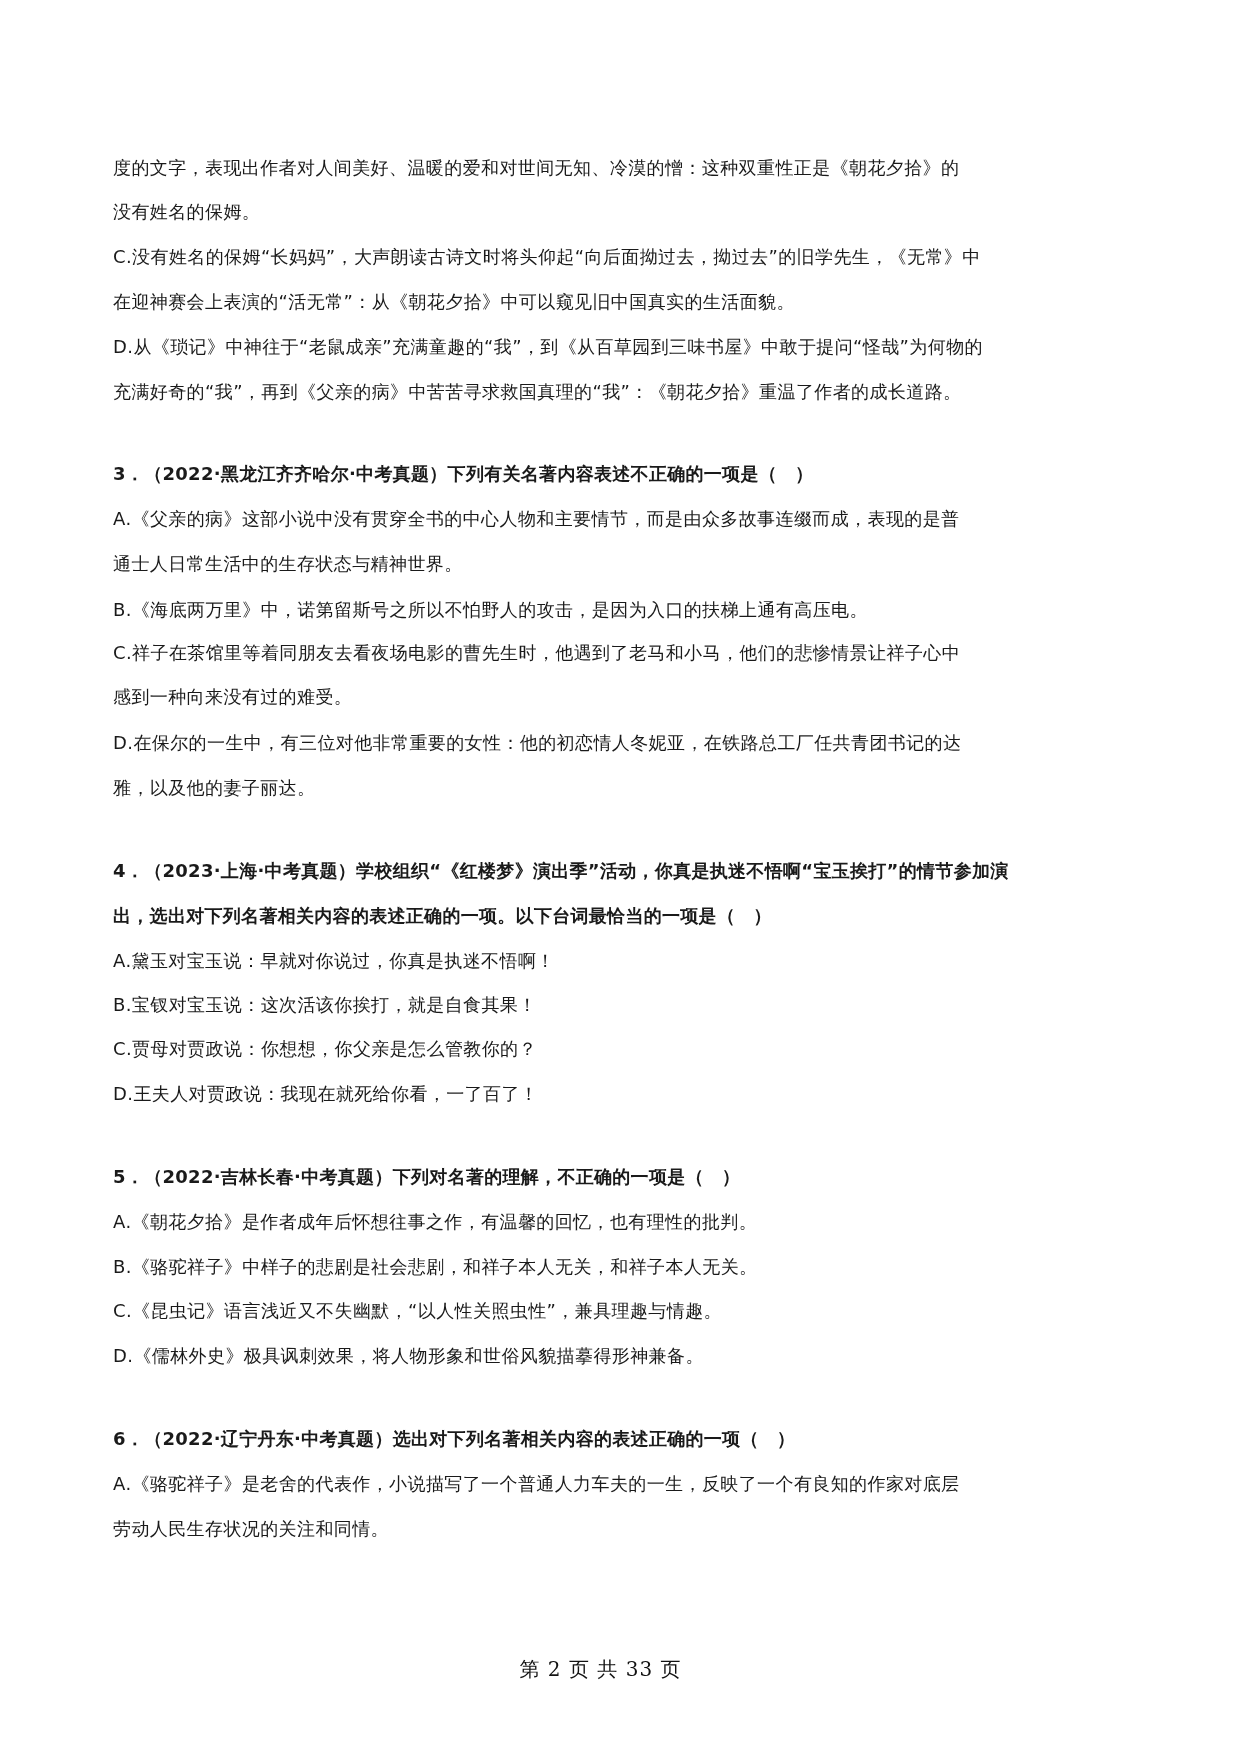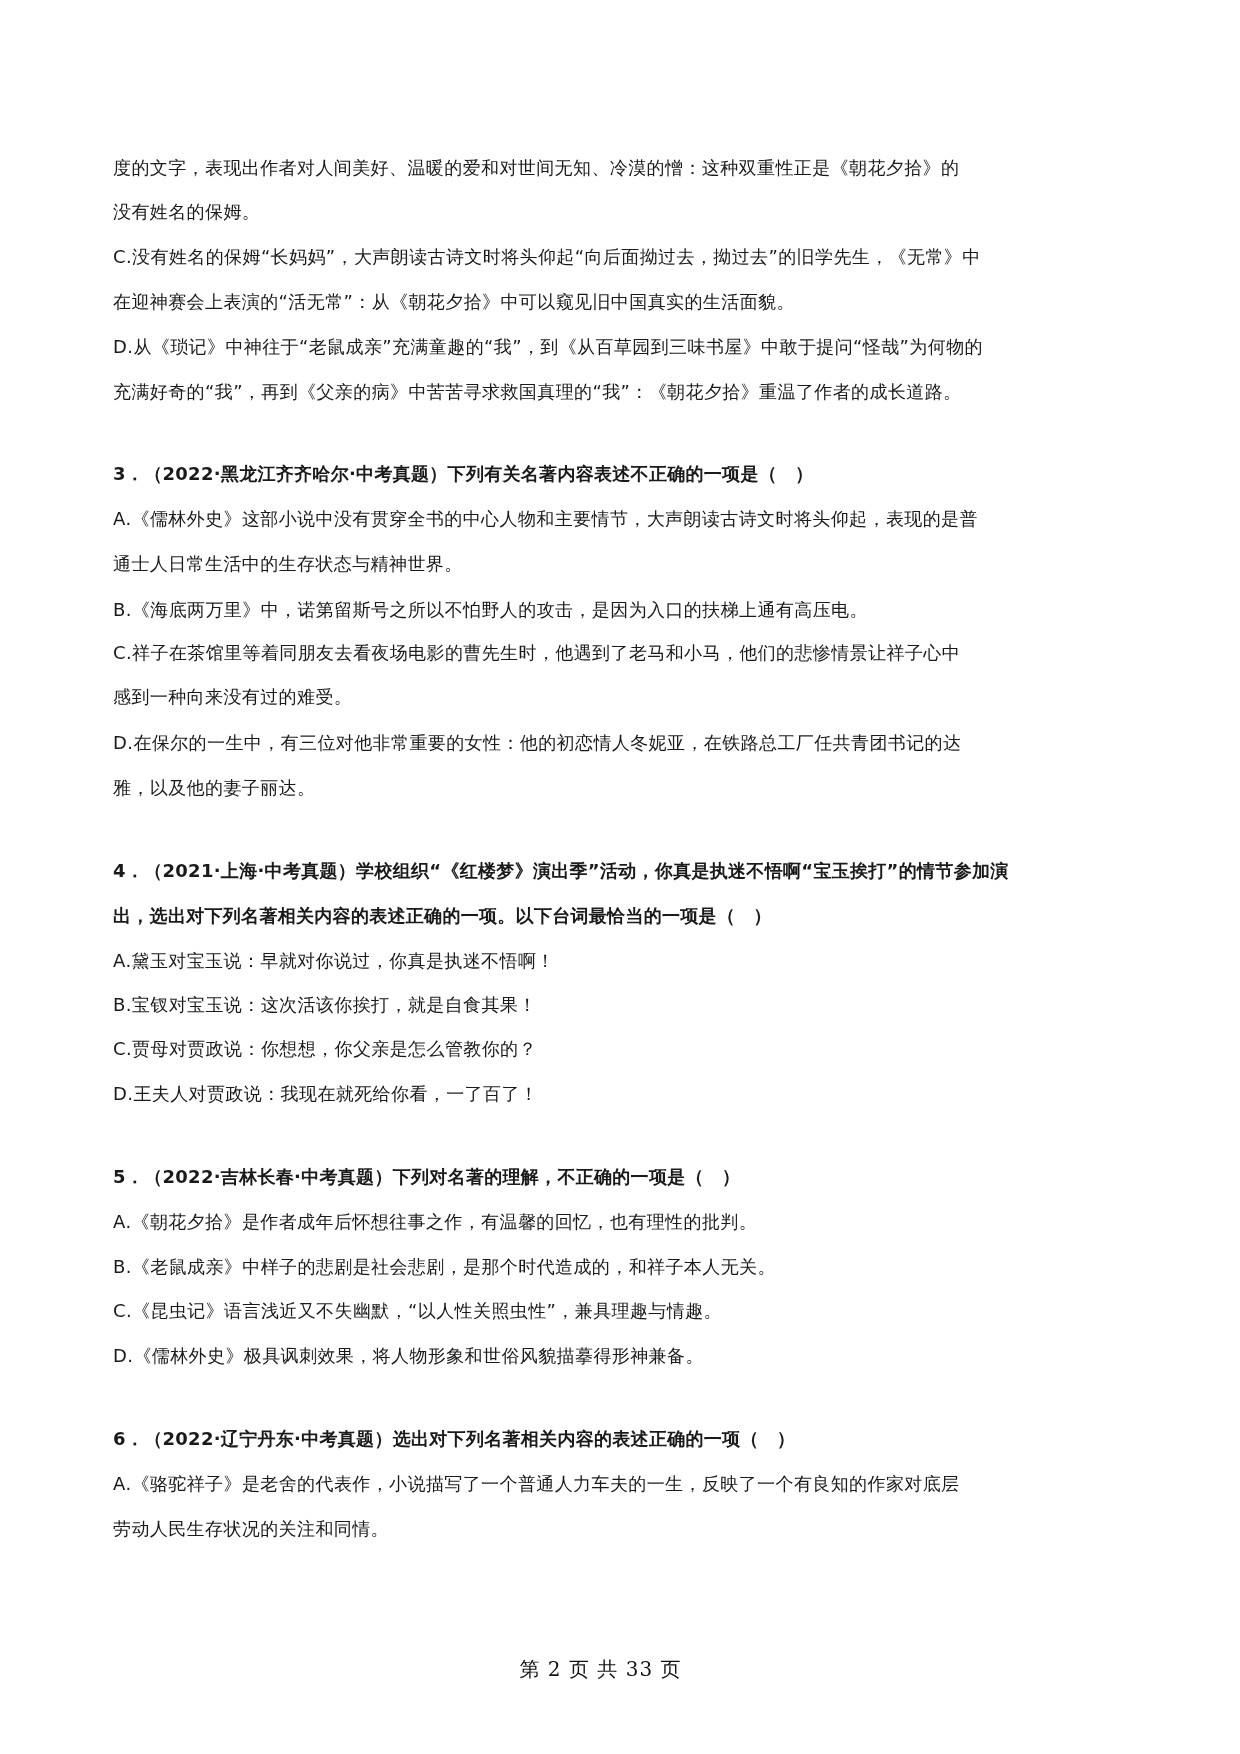--- a/index.html
+++ b/index.html
@@ -59,46 +59,46 @@
     <div class="line" style="top:243px">C.没有姓名的保姆“长妈妈”，大声朗读古诗文时将头仰起“向后面拗过去，拗过去”的旧学先生，《无常》中</div>
     <div class="line" style="top:288px">在迎神赛会上表演的“活无常”：从《朝花夕拾》中可以窥见旧中国真实的生活面貌。</div>
     <div class="line" style="top:333px">D.从《琐记》中神往于“老鼠成亲”充满童趣的“我”，到《从百草园到三味书屋》中敢于提问“怪哉”为何物的</div>
     <div class="line" style="top:378px">充满好奇的“我”，再到《父亲的病》中苦苦寻求救国真理的“我”：《朝花夕拾》重温了作者的成长道路。</div>
   </div>
 
   <div>
     <div class="line q-head" style="top:460px">
       <span class="q-num">3．</span><span>（2022·黑龙江齐齐哈尔·中考真题）</span><span>下列有关名著内容表述不正确的一项是（　）</span>
     </div>
-    <div class="line" style="top:505px">A.《儒林外史》这部小说中没有贯穿全书的中心人物和主要情节，大声朗读古诗文时将头仰起，表现的是普</div>
+    <div class="line" style="top:505px">A.《父亲的病》这部小说中没有贯穿全书的中心人物和主要情节，而是由众多故事连缀而成，表现的是普</div>
     <div class="line" style="top:550px">通士人日常生活中的生存状态与精神世界。</div>
     <div class="line" style="top:596px">B.《海底两万里》中，诺第留斯号之所以不怕野人的攻击，是因为入口的扶梯上通有高压电。</div>
     <div class="line" style="top:639px">C.祥子在茶馆里等着同朋友去看夜场电影的曹先生时，他遇到了老马和小马，他们的悲惨情景让祥子心中</div>
     <div class="line" style="top:683px">感到一种向来没有过的难受。</div>
     <div class="line" style="top:729px">D.在保尔的一生中，有三位对他非常重要的女性：他的初恋情人冬妮亚，在铁路总工厂任共青团书记的达</div>
     <div class="line" style="top:774px">雅，以及他的妻子丽达。</div>
   </div>
 
   <div>
     <div class="line q-head" style="top:857px">
-      <span class="q-num">4．</span><span>（2021·上海·中考真题）</span><span>学校组织“《红楼梦》演出季”活动，你真是执迷不悟啊“宝玉挨打”的情节参加演</span>
+      <span class="q-num">4．</span><span>（2023·上海·中考真题）</span><span>学校组织“《红楼梦》演出季”活动，你真是执迷不悟啊“宝玉挨打”的情节参加演</span>
     </div>
     <div class="line q-head" style="top:902px">出，选出对下列名著相关内容的表述正确的一项。以下台词最恰当的一项是（　）</div>
     <div class="line" style="top:947px">A.黛玉对宝玉说：早就对你说过，你真是执迷不悟啊！</div>
     <div class="line" style="top:991px">B.宝钗对宝玉说：这次活该你挨打，就是自食其果！</div>
     <div class="line" style="top:1035px">C.贾母对贾政说：你想想，你父亲是怎么管教你的？</div>
     <div class="line" style="top:1080px">D.王夫人对贾政说：我现在就死给你看，一了百了！</div>
   </div>
 
   <div>
     <div class="line q-head" style="top:1163px">
       <span class="q-num">5．</span><span>（2022·吉林长春·中考真题）</span><span>下列对名著的理解，不正确的一项是（　）</span>
     </div>
     <div class="line" style="top:1208px">A.《朝花夕拾》是作者成年后怀想往事之作，有温馨的回忆，也有理性的批判。</div>
-    <div class="line" style="top:1253px">B.《老鼠成亲》中样子的悲剧是社会悲剧，是那个时代造成的，和祥子本人无关。</div>
+    <div class="line" style="top:1253px">B.《骆驼祥子》中样子的悲剧是社会悲剧，和祥子本人无关，和祥子本人无关。</div>
     <div class="line" style="top:1297px">C.《昆虫记》语言浅近又不失幽默，“以人性关照虫性”，兼具理趣与情趣。</div>
     <div class="line" style="top:1342px">D.《儒林外史》极具讽刺效果，将人物形象和世俗风貌描摹得形神兼备。</div>
   </div>
 
   <div>
     <div class="line q-head" style="top:1425px">
       <span class="q-num">6．</span><span>（2022·辽宁丹东·中考真题）</span><span>选出对下列名著相关内容的表述正确的一项（　）</span>
     </div>
     <div class="line" style="top:1470px">A.《骆驼祥子》是老舍的代表作，小说描写了一个普通人力车夫的一生，反映了一个有良知的作家对底层</div>
     <div class="line" style="top:1515px">劳动人民生存状况的关注和同情。</div>

